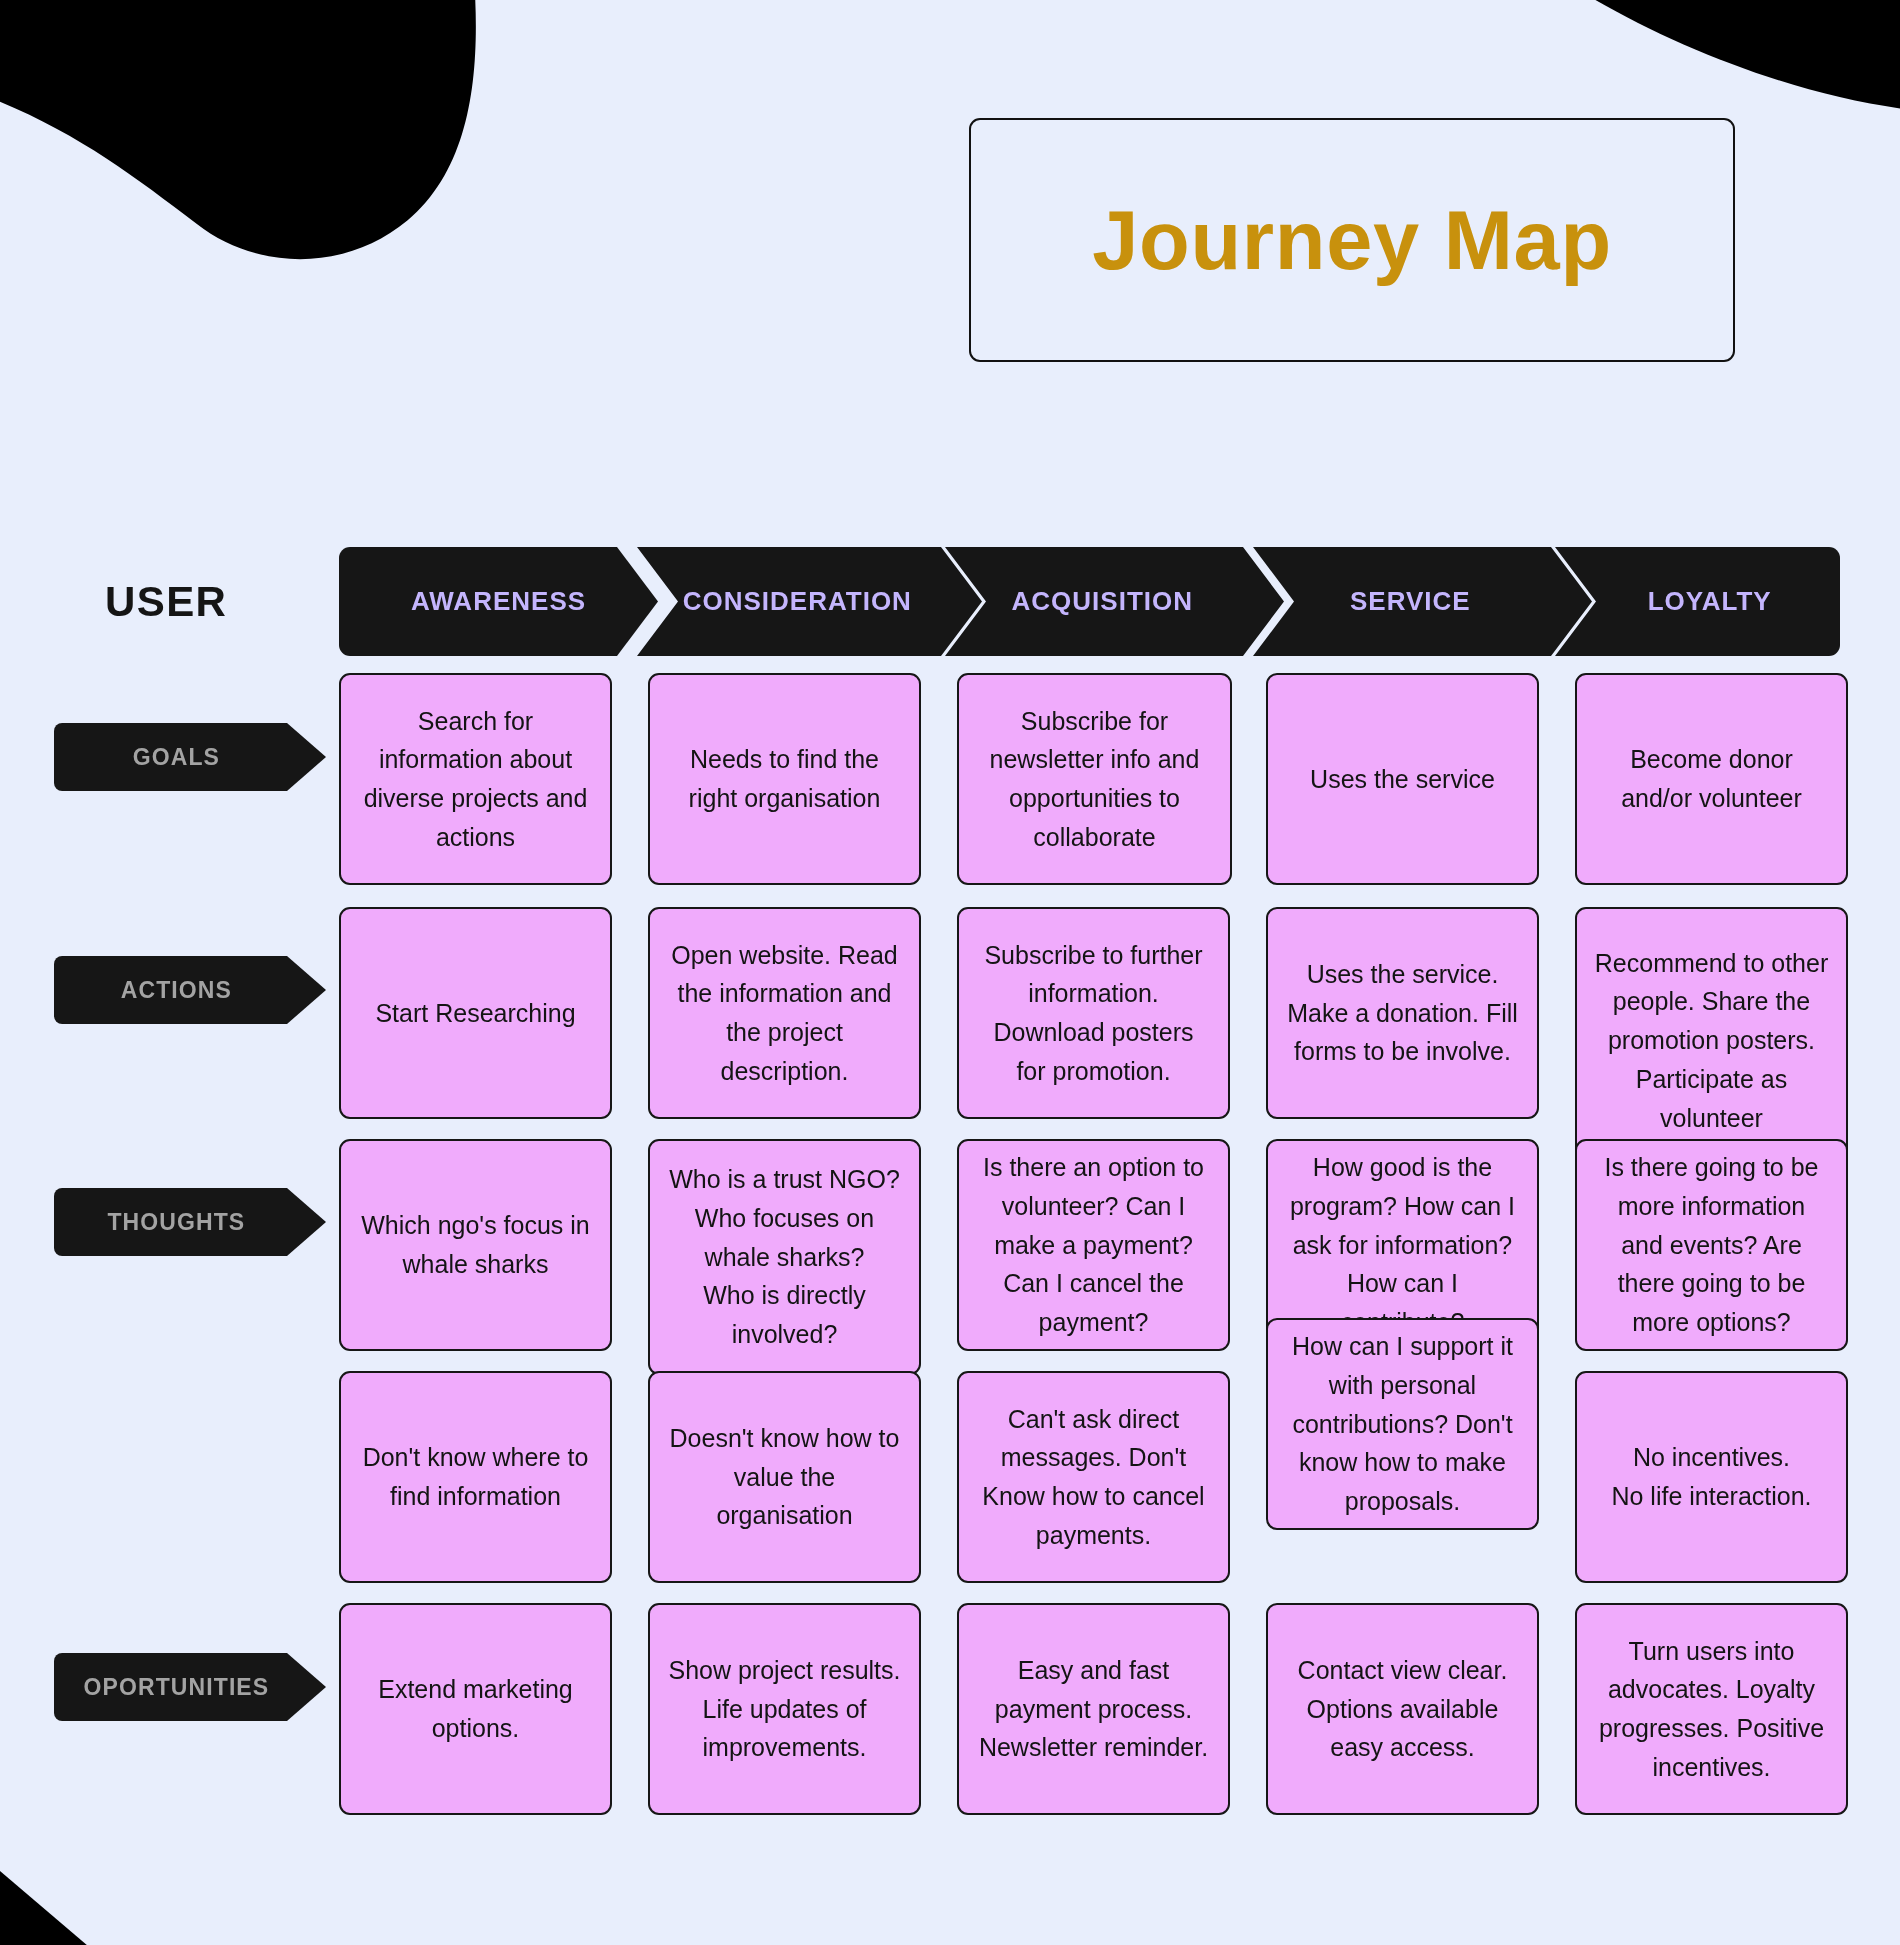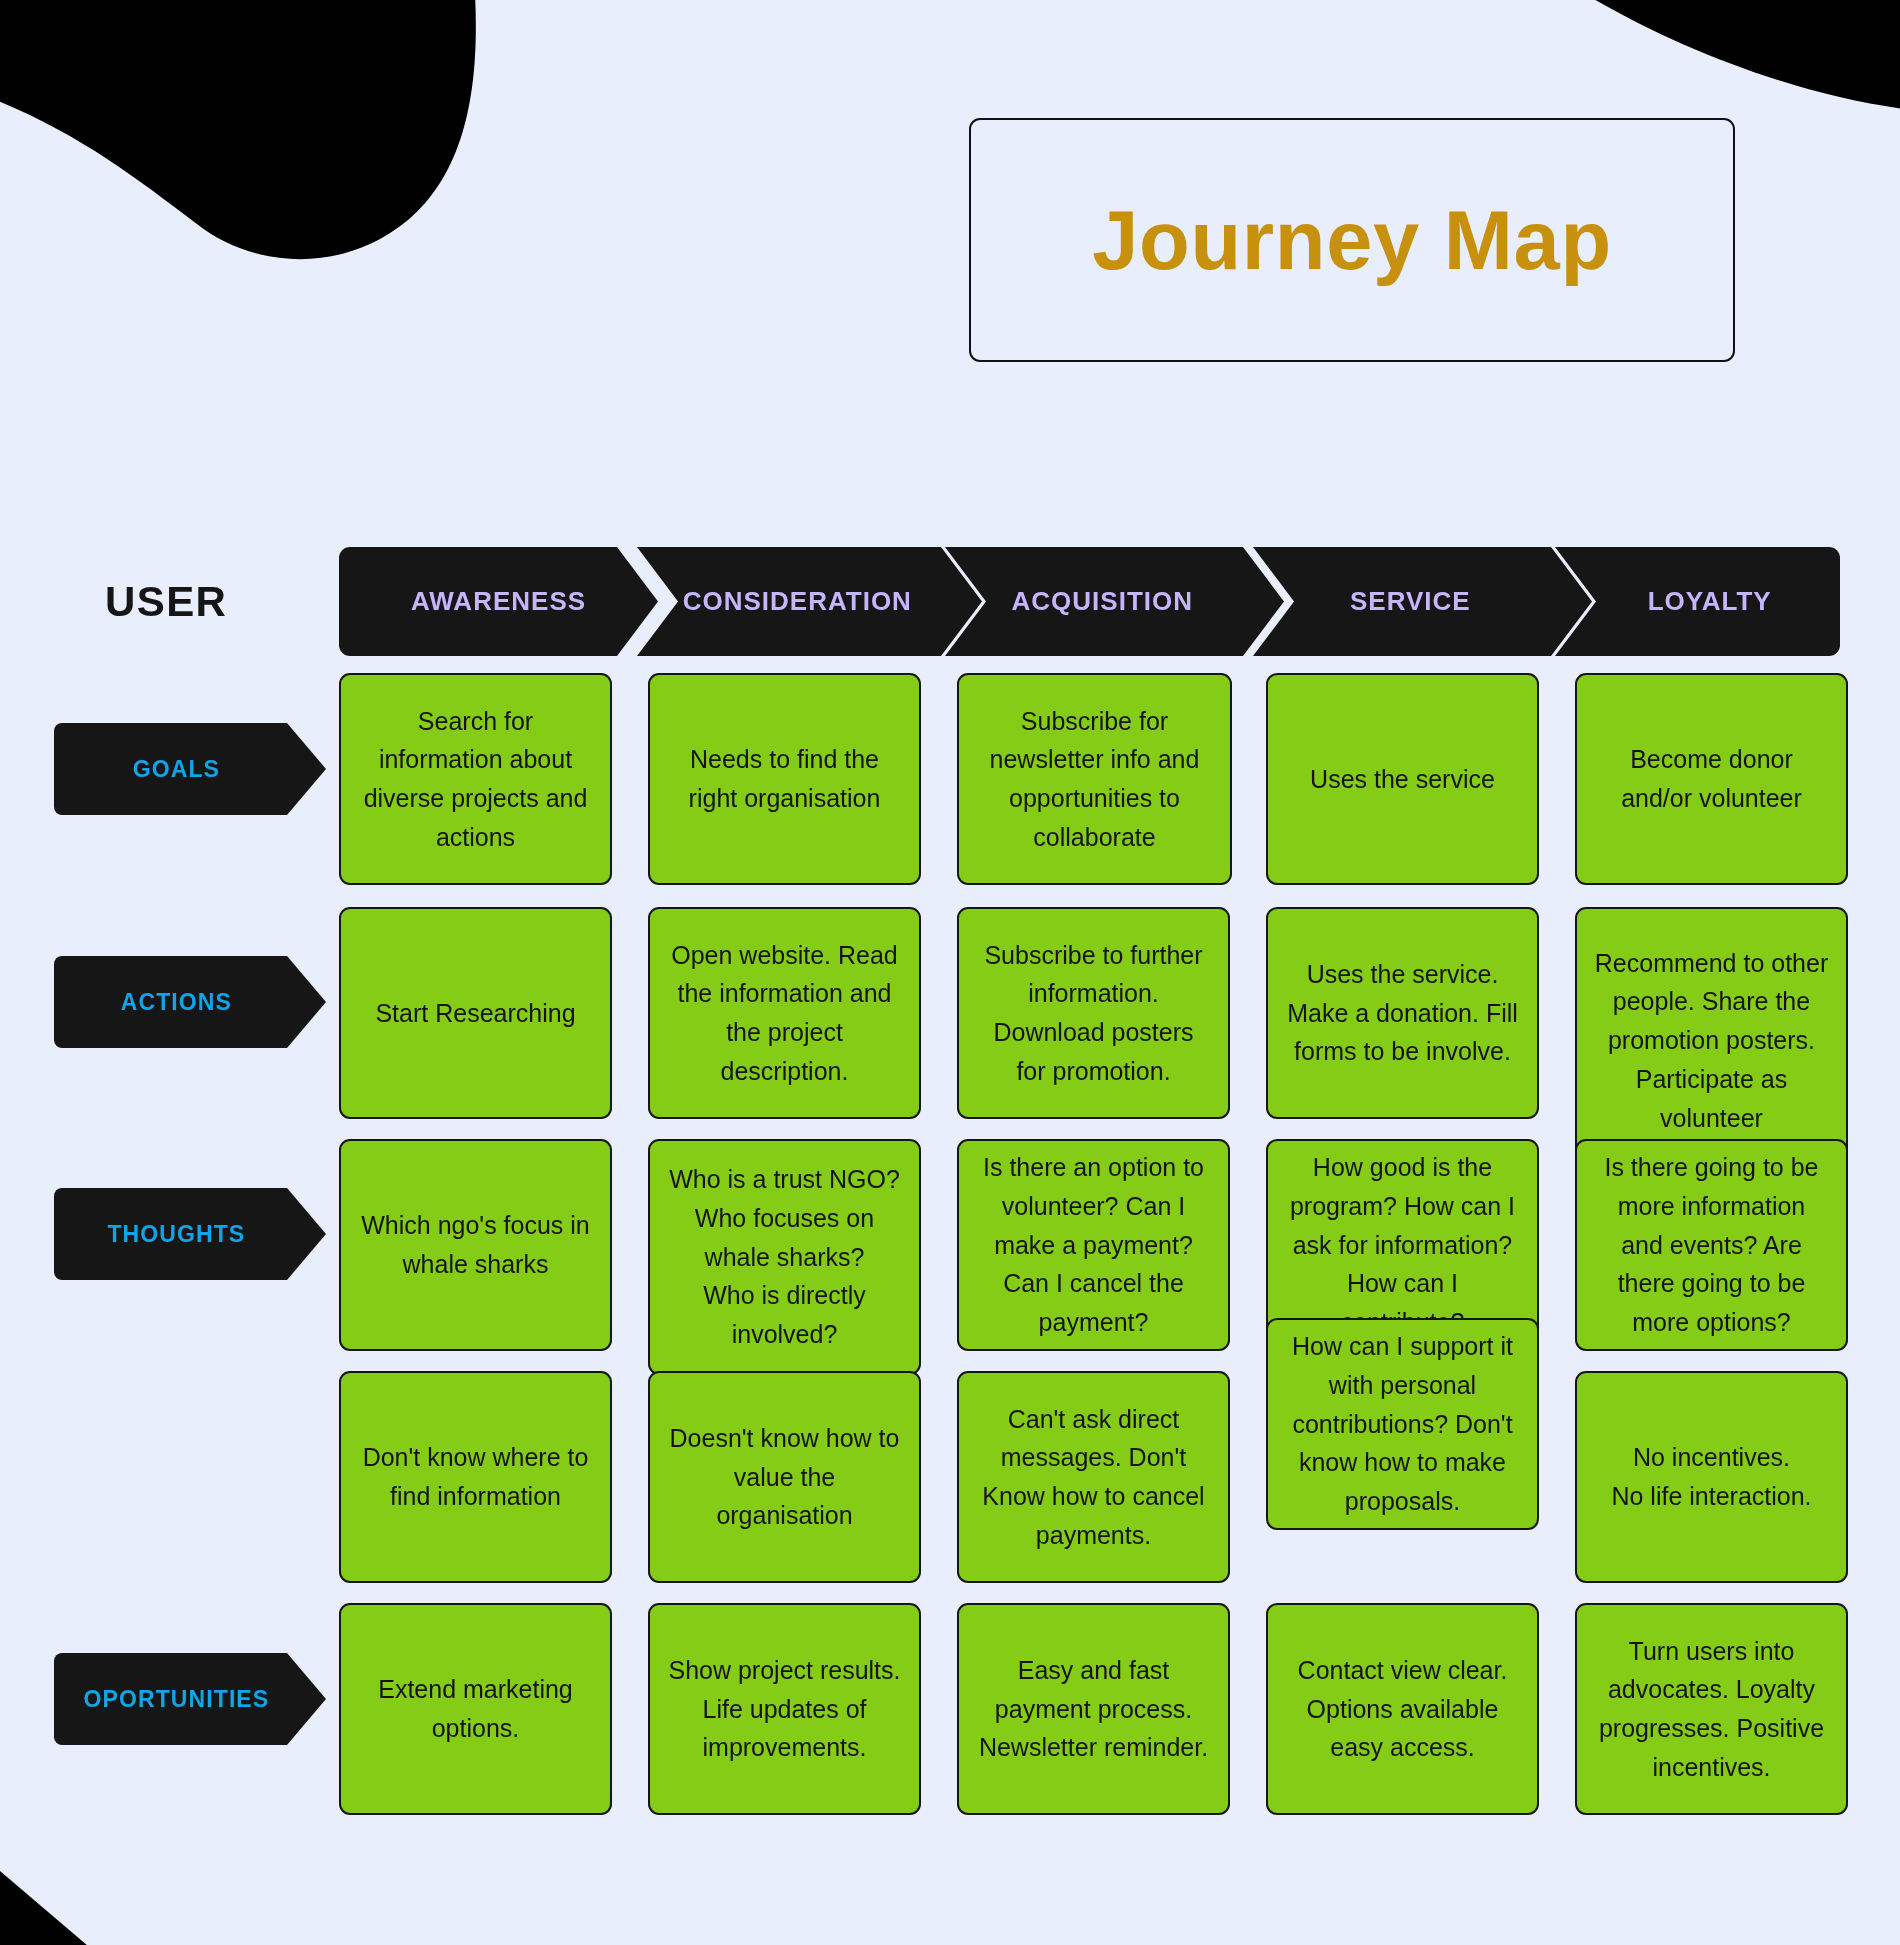--- a/index.html
+++ b/index.html
@@ -98,42 +98,42 @@
     clip-path: polygon(0 0, 100% 0, 100% 100%, 0 100%, 41px 50%);
   }
   .stage.first span, .stage.last span { transform: translateX(0); }
   .stage.last span { transform: translateX(12.2px); }
 
   
   .rowlabel {
     position: absolute;
     left: 54px;
     width: 272px;
-    height: 92px;
+    height: 68px;
     background: #161616;
     border-top-left-radius: 8.1px;
     border-bottom-left-radius: 8.1px;
     clip-path: polygon(0 0, calc(100% - 39px) 0, 100% 50%, calc(100% - 39px) 100%, 0 100%);
     display: flex;
     align-items: center;
     justify-content: center;
-    color: #0ea5e9;
+    color: #a3a3a3;
     font-size: 23px;
     font-weight: 700;
     letter-spacing: 1.1px;
   }
   .rowlabel span { transform: translateX(-13.6px); }
 
   
   .cell {
     position: absolute;
     box-sizing: border-box;
     border: 2px solid #161616;
     border-radius: 11px;
-    background: #84cc16;
+    background: #f0abfc;
     display: flex;
     align-items: center;
     justify-content: center;
     padding: 12.2px 17.6px;
     text-align: center;
     font-size: 25px;
     line-height: 1.55;
     color: #141414;
     white-space: pre-line;
   }

